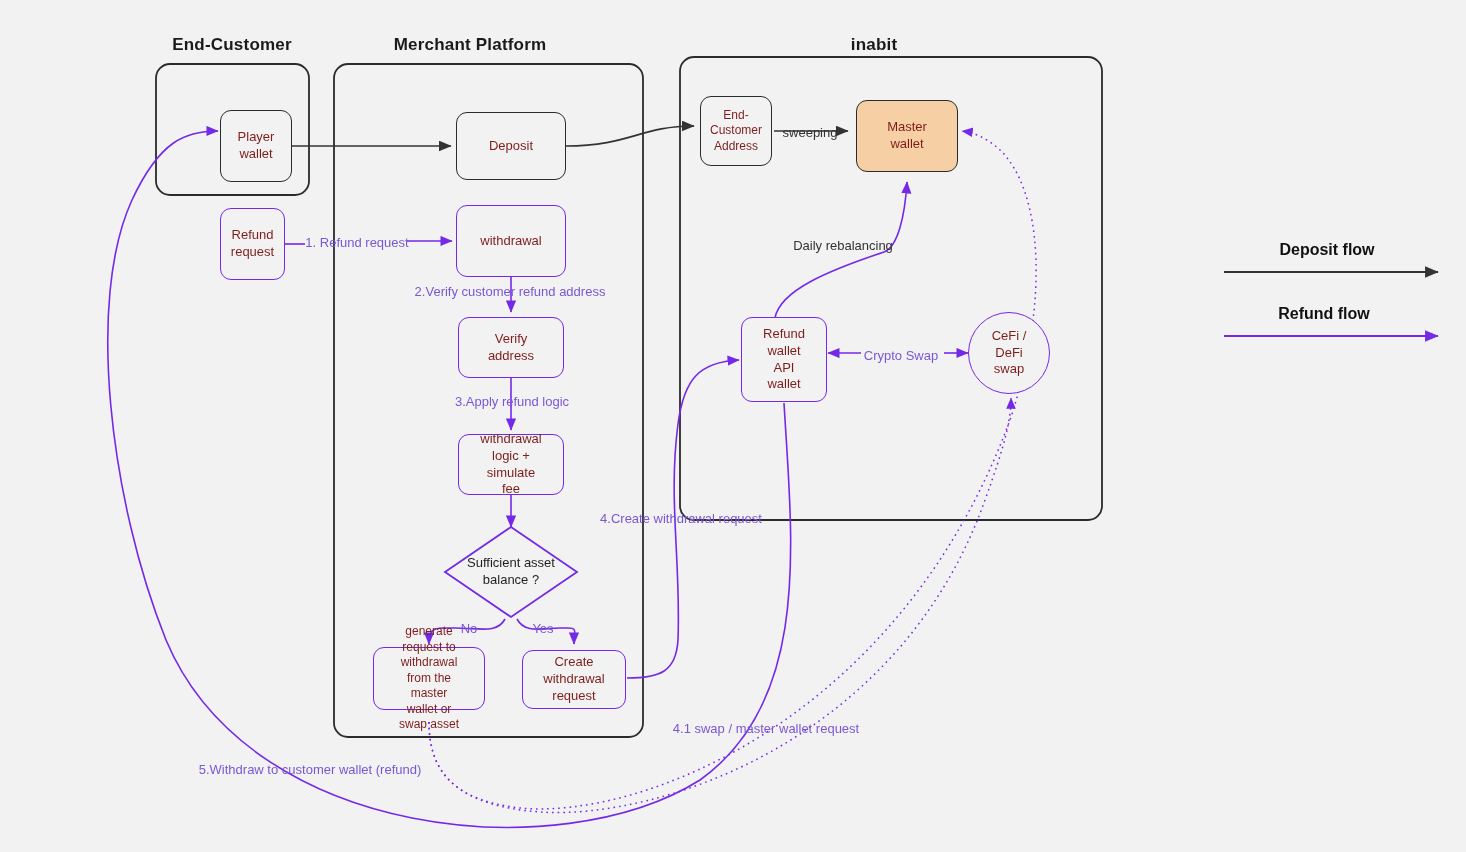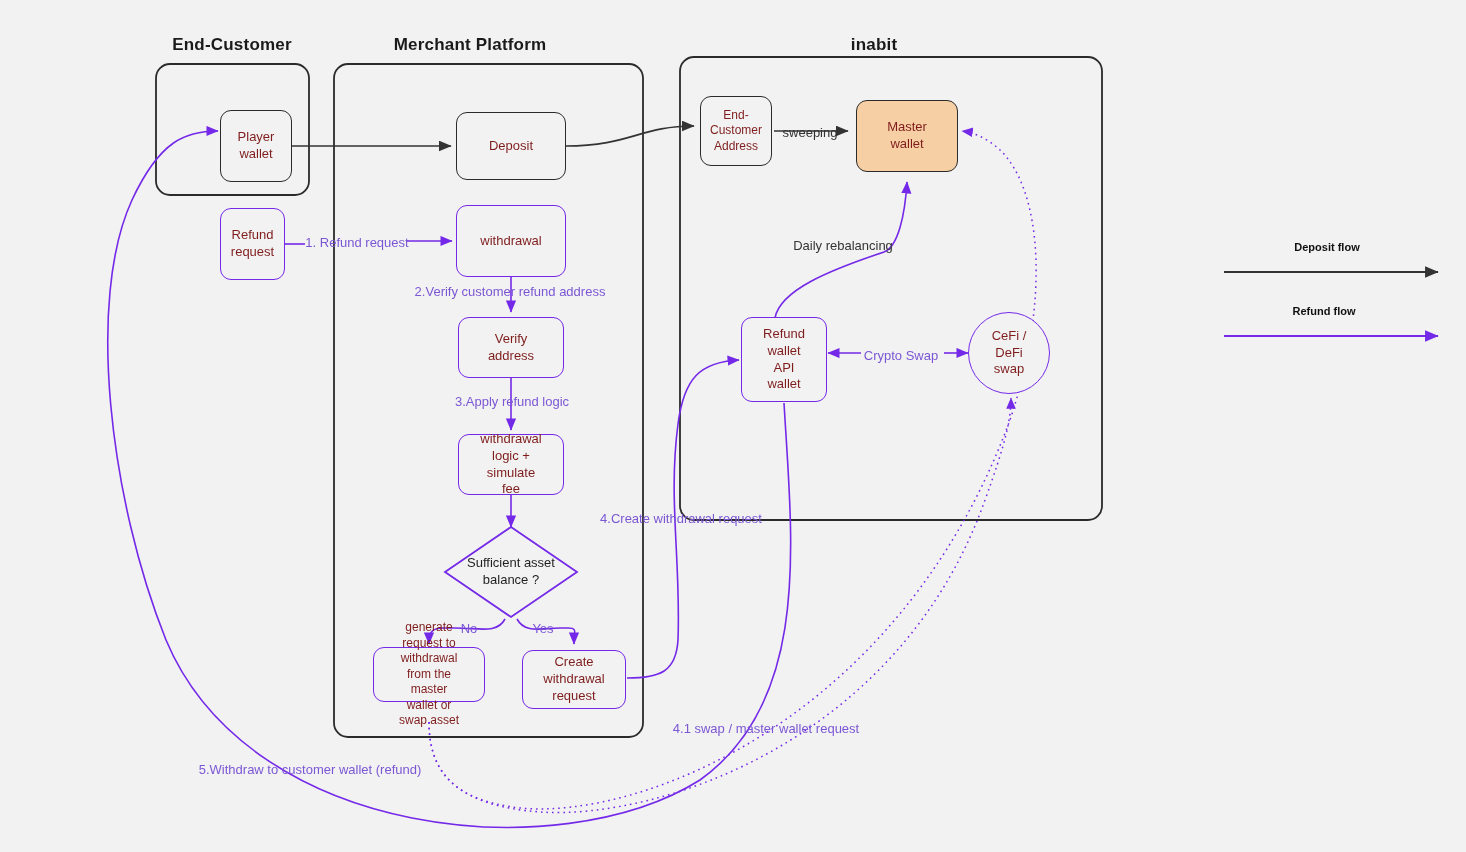--- a/index.html
+++ b/index.html
@@ -49,21 +49,21 @@
   .edge-label{
     position:absolute;
     font-size:13px;
     white-space:nowrap;
     transform:translate(-50%,-50%);
   }
   .edge-label.purple{color:#7b57d4;}
   .edge-label.dark{color:#333;}
   .legend-title{
     position:absolute;
-    font-weight:bold;font-size:11px;color:#111;
+    font-weight:bold;font-size:16px;color:#111;
     white-space:nowrap;transform:translateX(-50%);
   }
 </style>
 </head>
 <body>
 
 <div id="stage">
 
   <svg id="canvas" xmlns="http://www.w3.org/2000/svg">
     <defs>
@@ -132,21 +132,21 @@
   <div class="node dark" style="left:456px;top:112px;width:110px;height:68px;">Deposit</div>
 
   <div class="node purple" style="left:456px;top:205px;width:110px;height:72px;">withdrawal</div>
 
   <div class="node purple" style="left:458px;top:317px;width:106px;height:61px;">Verify address</div>
 
   <div class="node purple" style="left:458px;top:434px;width:106px;height:61px;">withdrawal logic + simulate fee</div>
 
   <div class="diamond-label" style="left:461px;top:548px;width:100px;height:48px;">Sufficient asset balance ?</div>
 
-  <div class="node purple" style="left:373px;top:647px;width:112px;height:55px;font-size:12px;">generate request to withdrawal from the master wallet or swap asset</div>
+  <div class="node purple" style="left:373px;top:647px;width:112px;height:63px;font-size:12px;">generate request to withdrawal from the master wallet or swap asset</div>
 
   <div class="node purple" style="left:522px;top:650px;width:104px;height:59px;">Create withdrawal request</div>
 
   <div class="node dark" style="left:700px;top:96px;width:72px;height:70px;font-size:12px;">End-Customer Address</div>
 
   <div class="node fill-peach" style="left:856px;top:100px;width:102px;height:72px;">Master wallet</div>
 
   <div class="node circle" style="left:968px;top:312px;width:82px;height:82px;">CeFi / DeFi swap</div>
 
   <div class="node purple" style="left:741px;top:317px;width:86px;height:85px;">Refund wallet API wallet</div>

